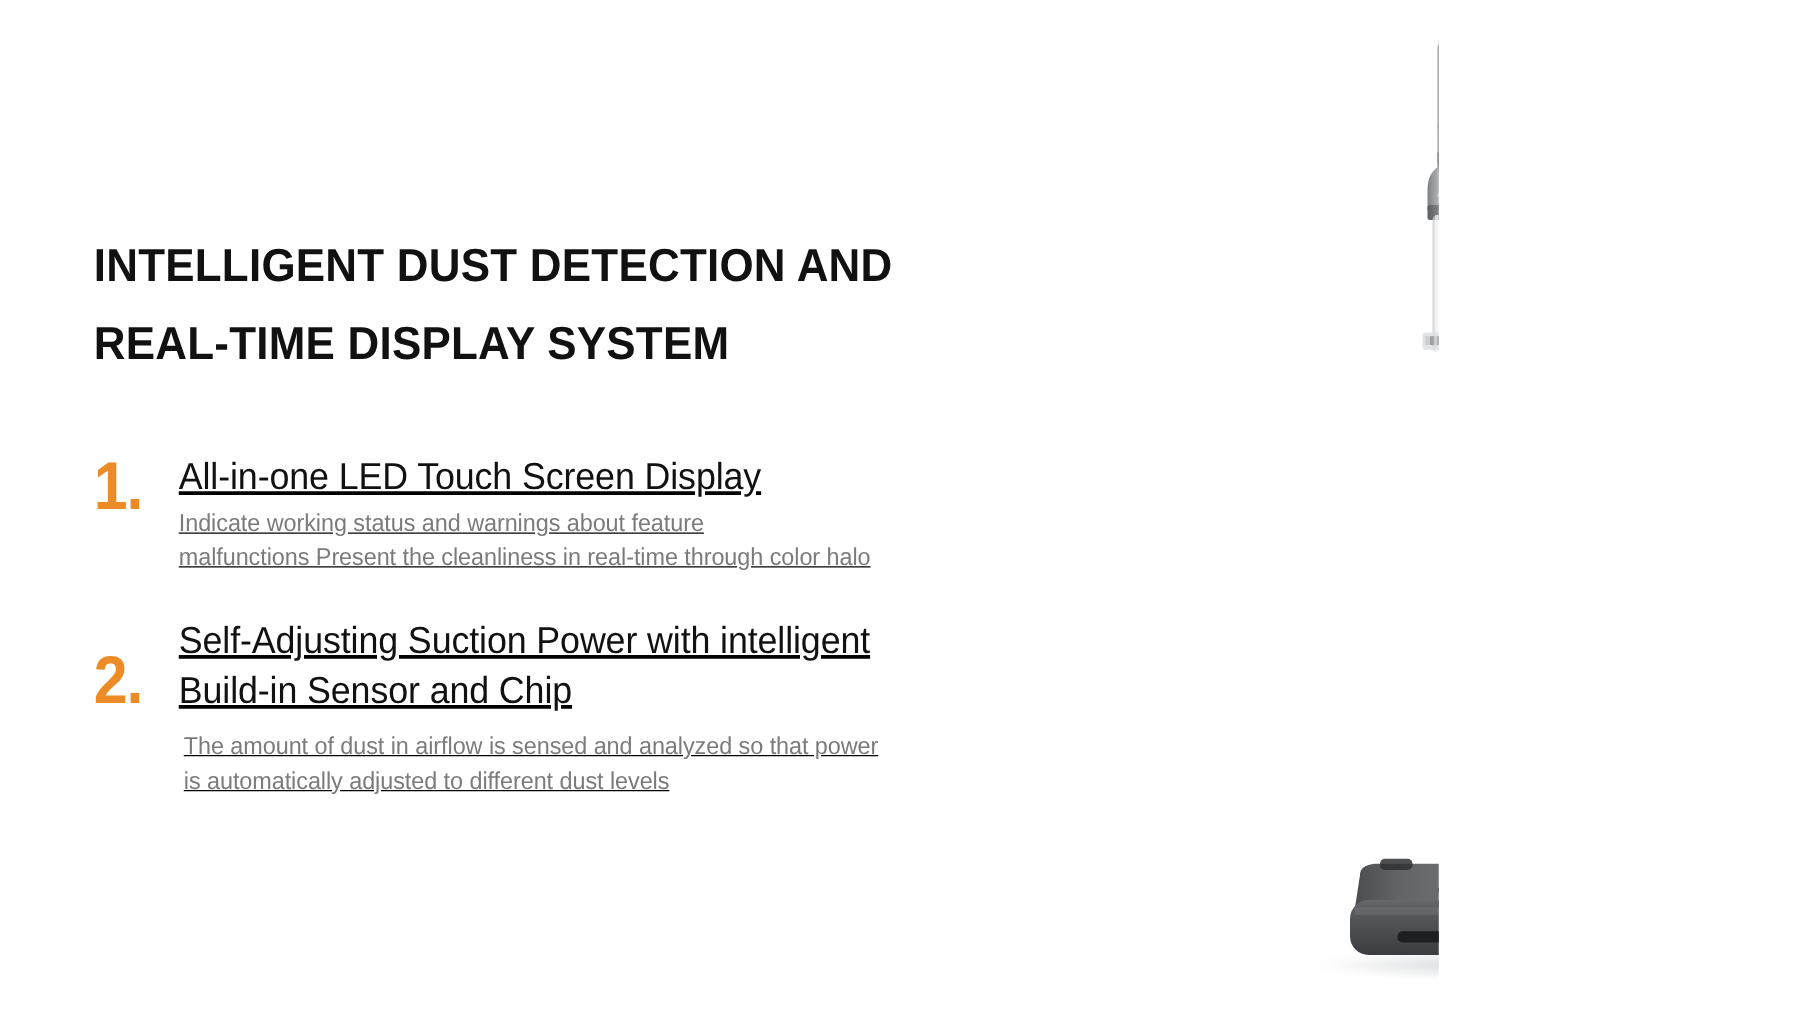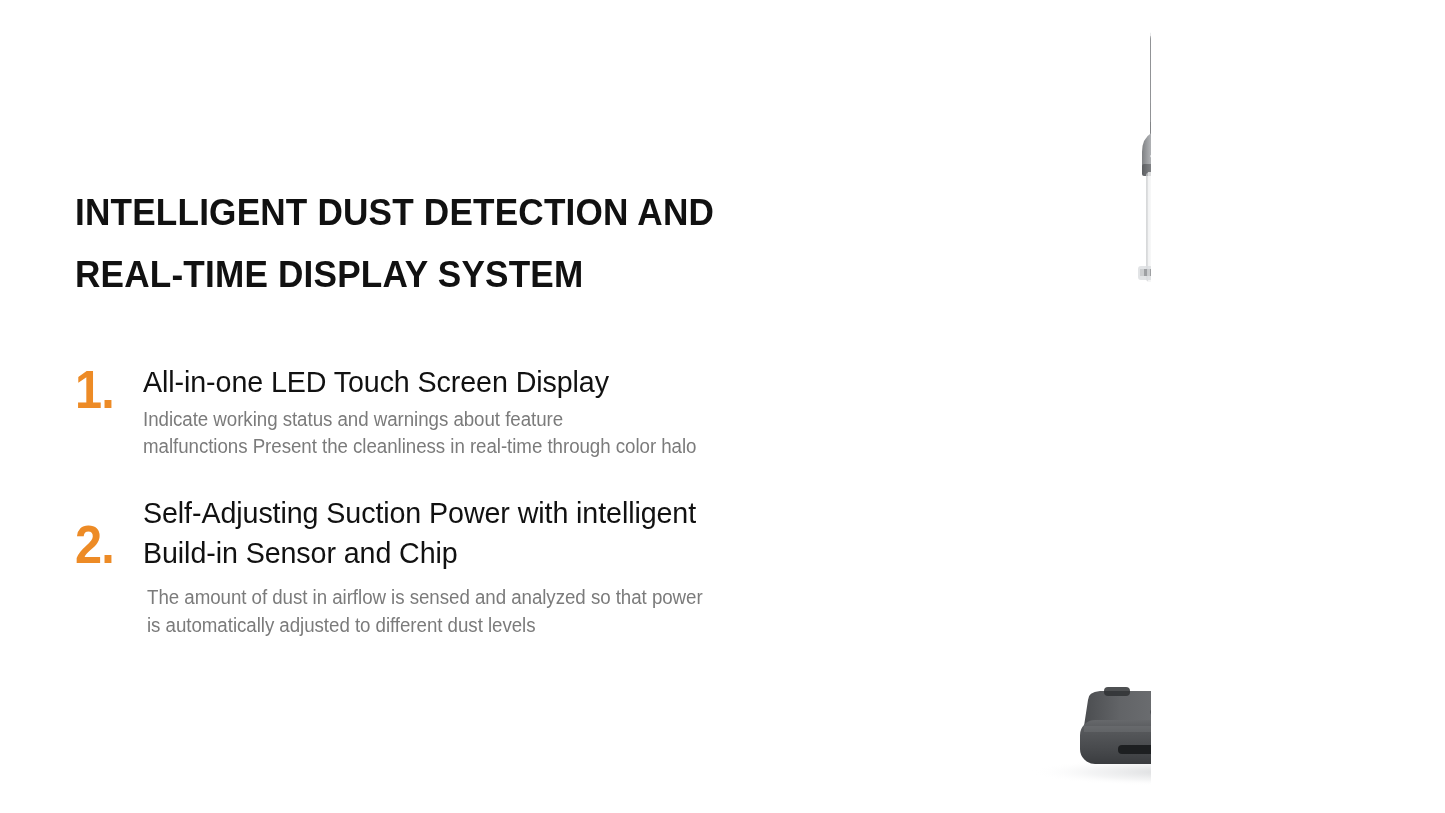--- a/index.html
+++ b/index.html
@@ -82,20 +82,21 @@
     padding-top: 2px;
   }
 
   .feature-item.item-2 .feature-num {
     padding-top: 26px;
   }
 
   .feature-body {
     flex: 1 1 auto;
     padding-top: 0;
+    text-decoration: underline;
   }
 
   .feature-head {
     font-family: "Liberation Sans", sans-serif;
     font-weight: 400;
     font-size: 30px;
     line-height: 1.32;
     color: #111111;
     letter-spacing: -0.1px;
     transform: scaleX(0.955);

